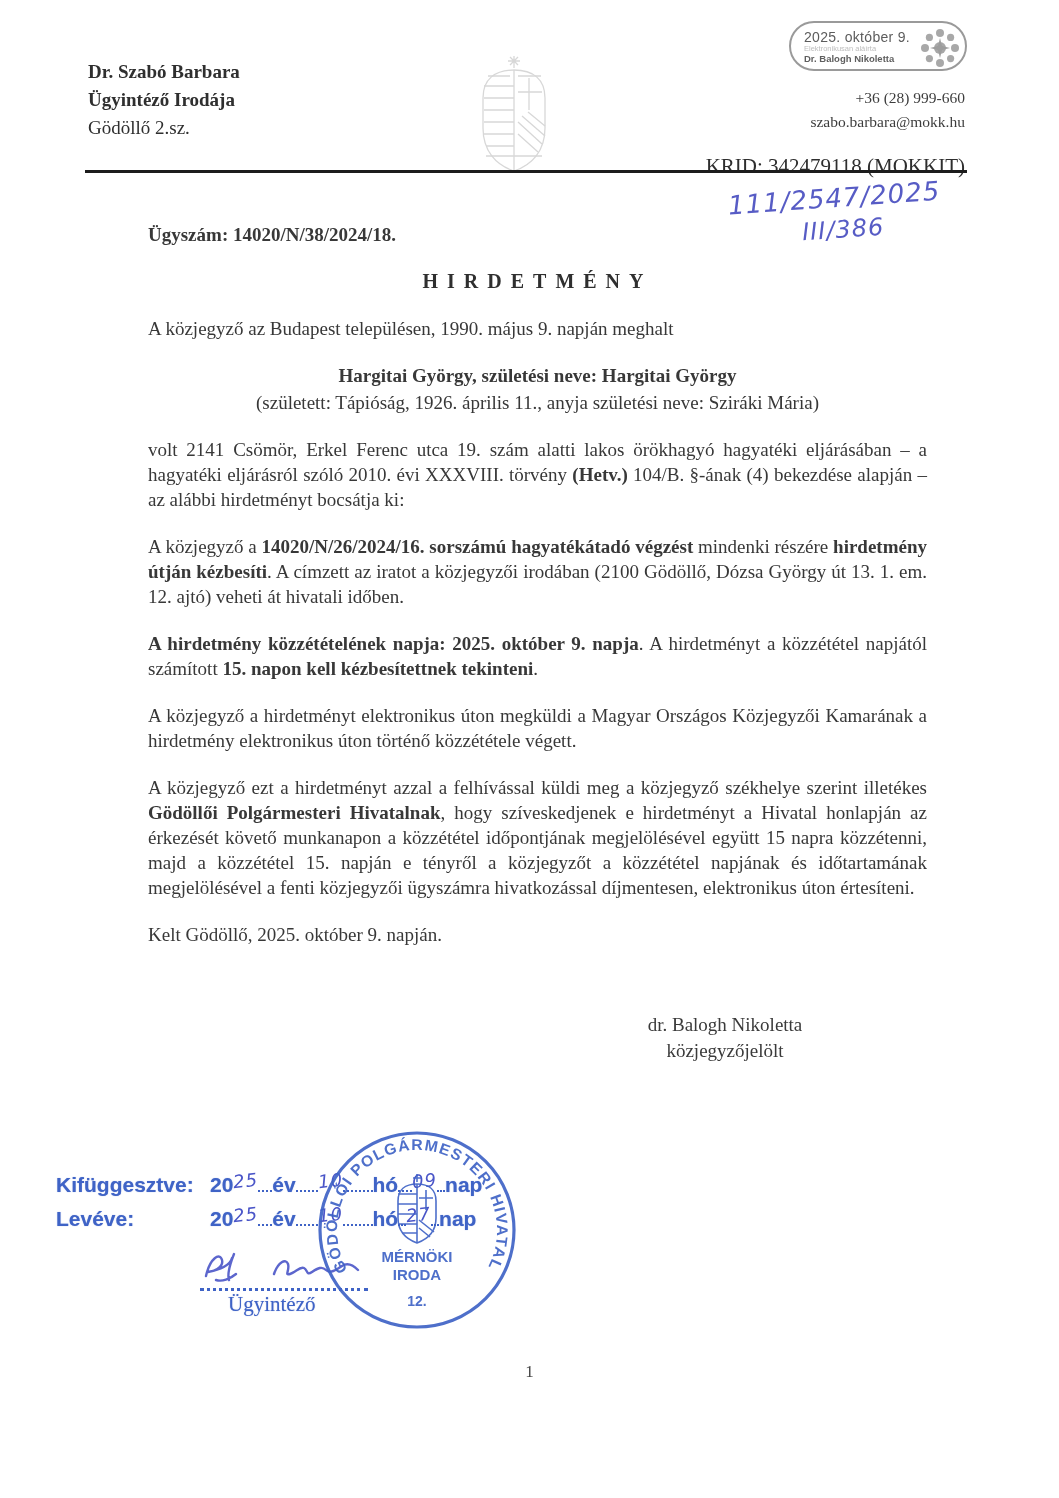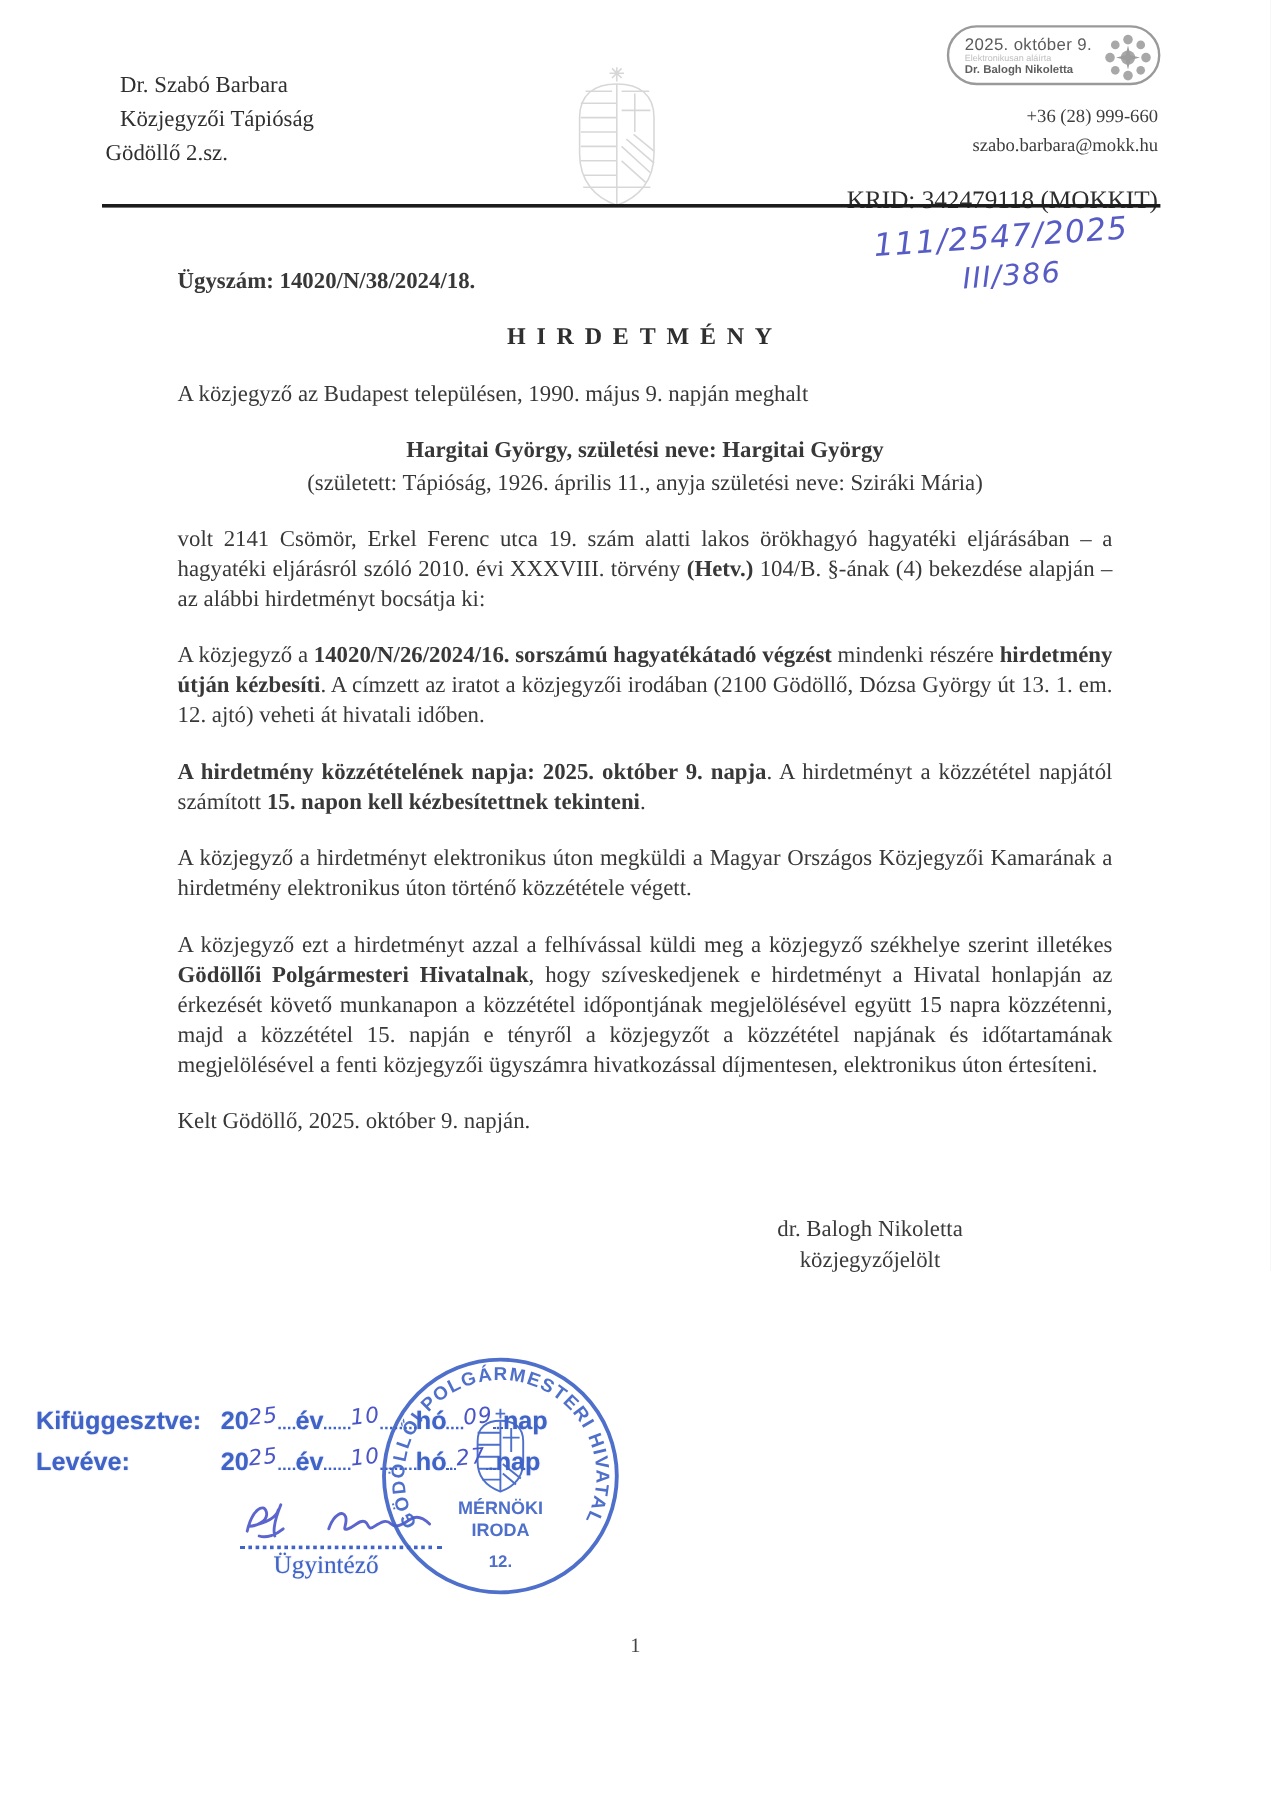--- a/index.html
+++ b/index.html
@@ -7,21 +7,21 @@
     position:relative;
     width:1059px;height:1498px;
     margin:0 auto;
     background:#ffffff;
     font-family:"Liberation Serif", serif;
     color:#3a3a3a;
     overflow:hidden;
   }
   
   .hdr-left{position:absolute;left:88px;top:58px;font-size:19px;line-height:28px;color:#2f2f2f;}
-  .hdr-left .b{font-weight:normal;margin-left:12px;}
+  .hdr-left .b{font-weight:bold;}
   .emblem-top{position:absolute;left:462px;top:52px;opacity:.65;}
   .date-box{
     position:absolute;left:789px;top:21px;width:178px;height:50px;
     border:2px solid #9a9a9a;border-radius:26px;
     color:#5c5c5c;box-sizing:border-box;padding:7px 44px 4px 13px;
     font-family:"Liberation Sans", sans-serif;
   }
   .date-box .d1{font-size:14px;line-height:15px;letter-spacing:.3px;}
   .date-box .d2{font-size:7.5px;line-height:8px;color:#bdbdbd;filter:blur(.4px);}
   .date-box .d3{font-size:9.5px;line-height:11px;font-weight:bold;color:#5e5e5e;}
@@ -56,21 +56,21 @@
     font-size:19px;line-height:26px;color:#3a3a3a;
   }
   
   .stamp-lines{
     position:absolute;left:30px;top:1168px;
     font-family:"Liberation Sans", sans-serif;font-weight:bold;
     font-size:21px;line-height:33px;color:#3f63c6;
     text-shadow:0 0 1px rgba(63,99,198,.55);
     white-space:nowrap;
   }
-  .stamp-lines .lbl{display:inline-block;width:154px;}
+  .stamp-lines .lbl{display:inline-block;width:154px;margin-left:26px;}
   .dots{display:inline-block;height:15px;border-bottom:2.5px dotted #3f63c6;vertical-align:baseline;}
   .w8{width:8px;}.w14{width:14px;}.w22{width:22px;}.w30{width:30px;}
   .hw{
     font-family:"DejaVu Sans", sans-serif;font-style:italic;font-weight:normal;
     font-size:18px;color:#4a55c8;display:inline-block;transform:rotate(-6deg);
     position:relative;top:-5px;text-shadow:none;letter-spacing:1px;
   }
   .sig-squiggle{position:absolute;left:196px;top:1246px;}
   .sig-dotline{position:absolute;left:200px;top:1288px;width:168px;border-bottom:3px dotted #3f63c6;}
   .ugyintezo{
@@ -81,21 +81,21 @@
   .round-stamp{position:absolute;left:312px;top:1128px;}
   .page-no{position:absolute;left:0;right:0;top:1362px;text-align:center;font-size:17px;color:#454545;}
 </style>
 </head>
 <body>
 
 <div class="page">
 
   <div class="hdr-left">
     <div class="b">Dr. Szabó Barbara</div>
-    <div class="b">Közjegyzői Tápióság</div>
+    <div class="b">Ügyintéző Irodája</div>
     <div>Gödöllő 2.sz.</div>
   </div>
 
   <div class="emblem-top">
     <svg width="105" height="122" viewBox="0 0 105 122">
       <g stroke="#b3b3b3" stroke-width="1.3" fill="none" opacity="0.8">
         <path d="M52 4 L52 16 M46 9 L58 9 M48 5 L56 13 M56 5 L48 13"></path>
         <path d="M52 18 C71 18 83 27 83 46 L83 76 C83 99 70 113 52 119 C34 113 21 99 21 76 L21 46 C21 27 33 18 52 18 Z"></path>
         <path d="M52 18 L52 119"></path>
         <path d="M22 34 L52 34 M22 46 L52 46 M22 58 L52 58 M22 70 L52 70 M22 82 L52 82 M24 94 L52 94"></path>

